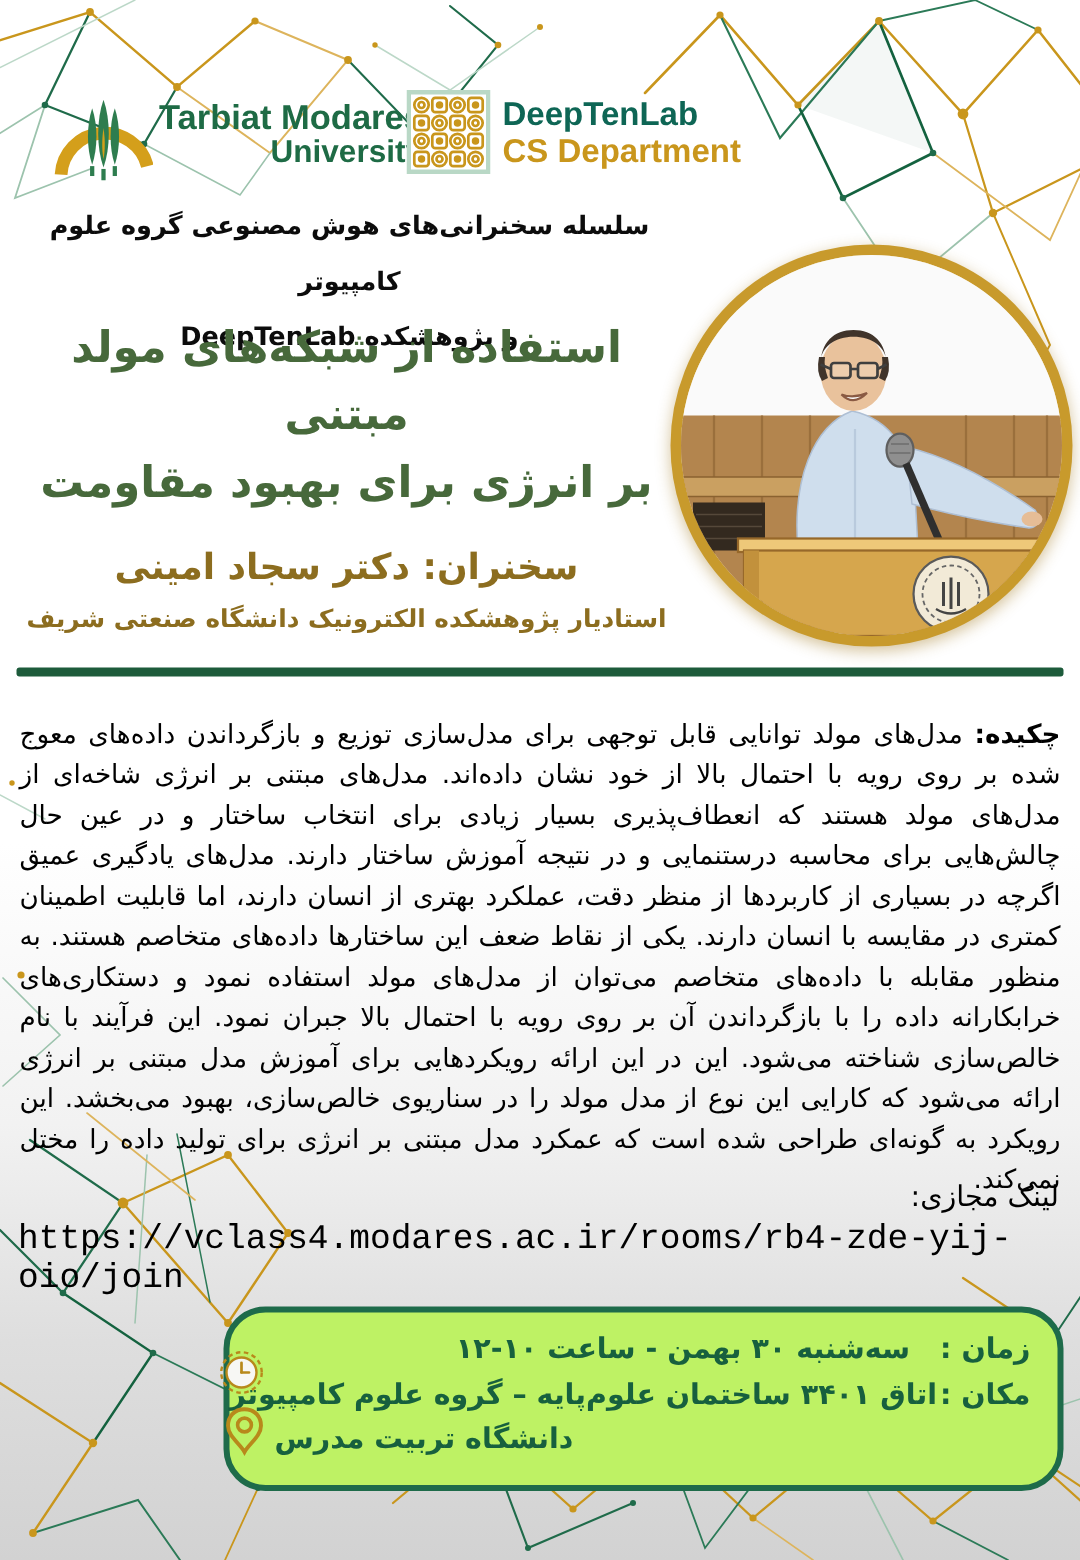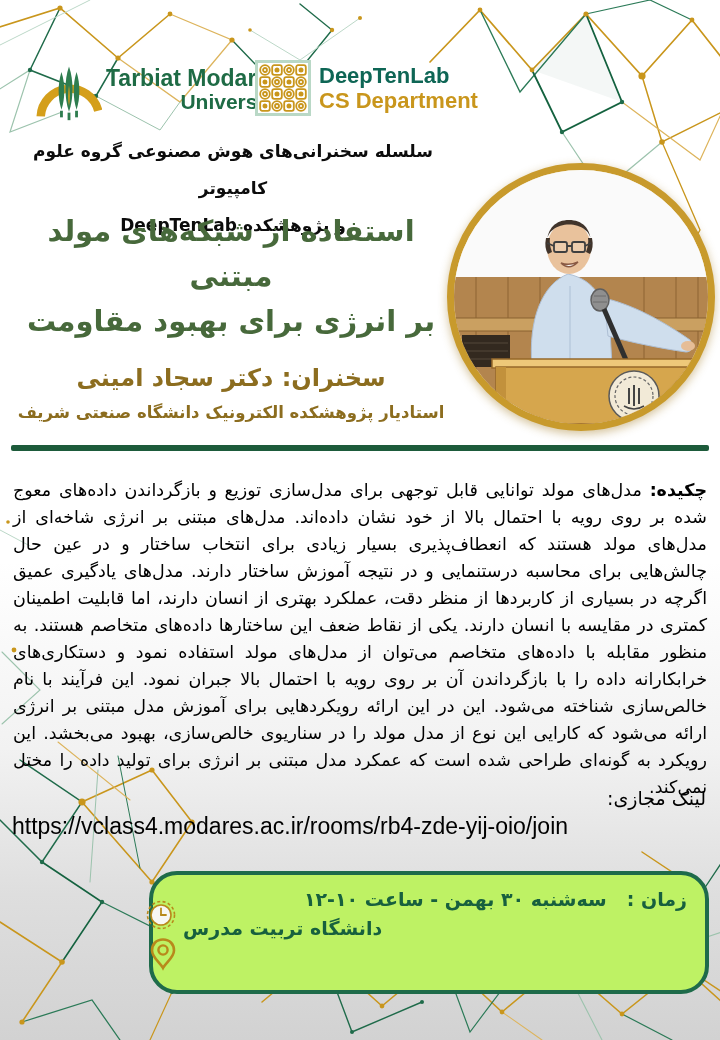--- a/index.html
+++ b/index.html
@@ -9,21 +9,21 @@
     font-family:"DejaVu Sans",sans-serif;
   }
   .bg{position:absolute;inset:0;z-index:0;}
   .layer{position:absolute;z-index:1;}
 
   
   .tmu{top:56px;left:36px;display:flex;align-items:center;gap:4px;}
   .tmu-text{color:#1E6B45;font-family:"Liberation Sans",sans-serif;font-weight:bold;text-align:right;line-height:1.04;}
   .tmu-line1{font-size:23px;}
   .tmu-line2{font-size:21px;}
-  .dtl{top:60px;left:255px;display:flex;align-items:center;gap:8px;}
+  .dtl{top:60px;left:271px;display:flex;align-items:center;gap:8px;}
   .dtl-text{font-family:"Liberation Sans",sans-serif;font-weight:bold;line-height:1.15;}
   .dtl-name{font-size:22px;color:#0E6655;}
   .dtl-dept{font-size:22px;color:#C9961C;}
 
   
   .series{top:133px;left:18px;width:430px;text-align:center;direction:rtl;color:#0c0c0c;font-weight:bold;font-size:17px;}
   .series div{line-height:37px;}
 
   
   .title{top:209px;left:6px;width:450px;text-align:center;direction:rtl;color:#47693B;font-weight:bold;font-size:29px;}
@@ -37,21 +37,21 @@
          box-shadow:0 3px 10px rgba(160,120,30,.45), inset 0 0 0 2px #e9d08e;}
 
   .divider{top:445px;left:11px;width:698px;height:6px;background:#1D5B3B;border-radius:2px;}
 
   
   .abstract{top:459px;left:13px;width:694px;direction:rtl;text-align:justify;color:#000;
             font-size:17.5px;line-height:27px;}
   .abstract b{font-weight:bold;}
 
   .vlabel{top:787px;right:14px;direction:rtl;color:#000;font-size:19px;}
-  .vurl{top:813px;left:12px;color:#000;font-size:23px;font-family:Liberation Sans, sans-serif;}
+  .vurl{top:813px;left:12px;color:#000;font-size:23px;font-family:Liberation Mono, monospace;}
 
   
   .box{top:871px;left:149px;width:552px;height:115px;border:4px solid #1E6B4A;border-radius:28px;
        background:#bef264;direction:rtl;color:#17603E;font-weight:bold;}
   .drow{white-space:nowrap;padding-right:18px;font-size:19px;}
   .drow1{margin-top:13px;}
   .drow2{margin-top:9px;}
   .dlabel{display:inline-block;min-width:60px;}
   .dval-time{margin-right:20px;}
   .dval-loc{margin-right:2px;}
@@ -307,14 +307,17 @@
   </span>
   <span class="icon icon-pin">
     <svg width="28" height="34" viewBox="0 0 28 34">
       <path d="M14,2.5 C7,2.5 3,7.5 3,13.5 C3,20.5 11,25.5 14,31 C17,25.5 25,20.5 25,13.5 C25,7.5 21,2.5 14,2.5 Z" fill="none" stroke="#B8891B" stroke-width="2.6"></path>
       <circle cx="14" cy="13" r="4.6" fill="none" stroke="#B8891B" stroke-width="2.4"></circle>
     </svg>
   </span>
   <div class="drow drow1">
     <span class="dlabel">زمان :</span><span class="dval-time">سه‌شنبه ۳۰ بهمن - ساعت ۱۰-۱۲</span>
   </div>
+  <div class="drow drow2">
+    <span class="dlabel">مکان :</span><span class="dval-loc">اتاق ۳۴۰۱ ساختمان علوم‌پایه – گروه علوم کامپیوتر</span>
+  </div>
   <div class="drow3">دانشگاه تربیت مدرس</div>
 </div>
 
 </body></html>

